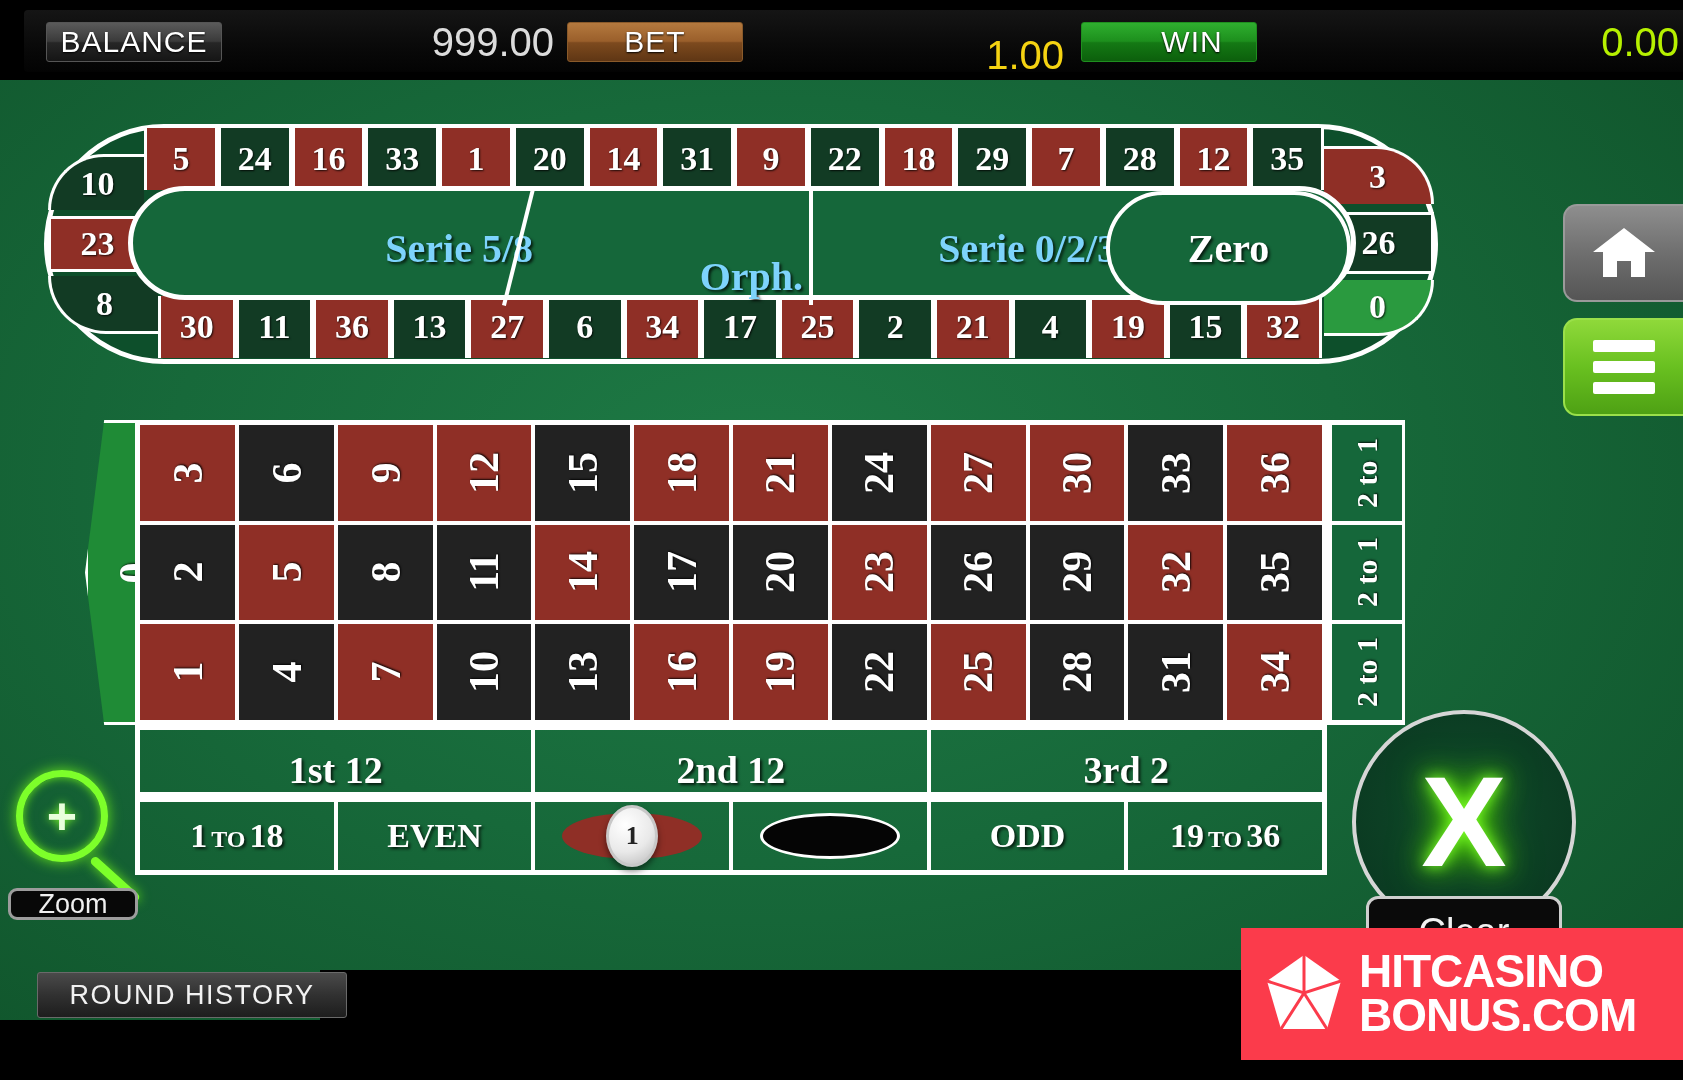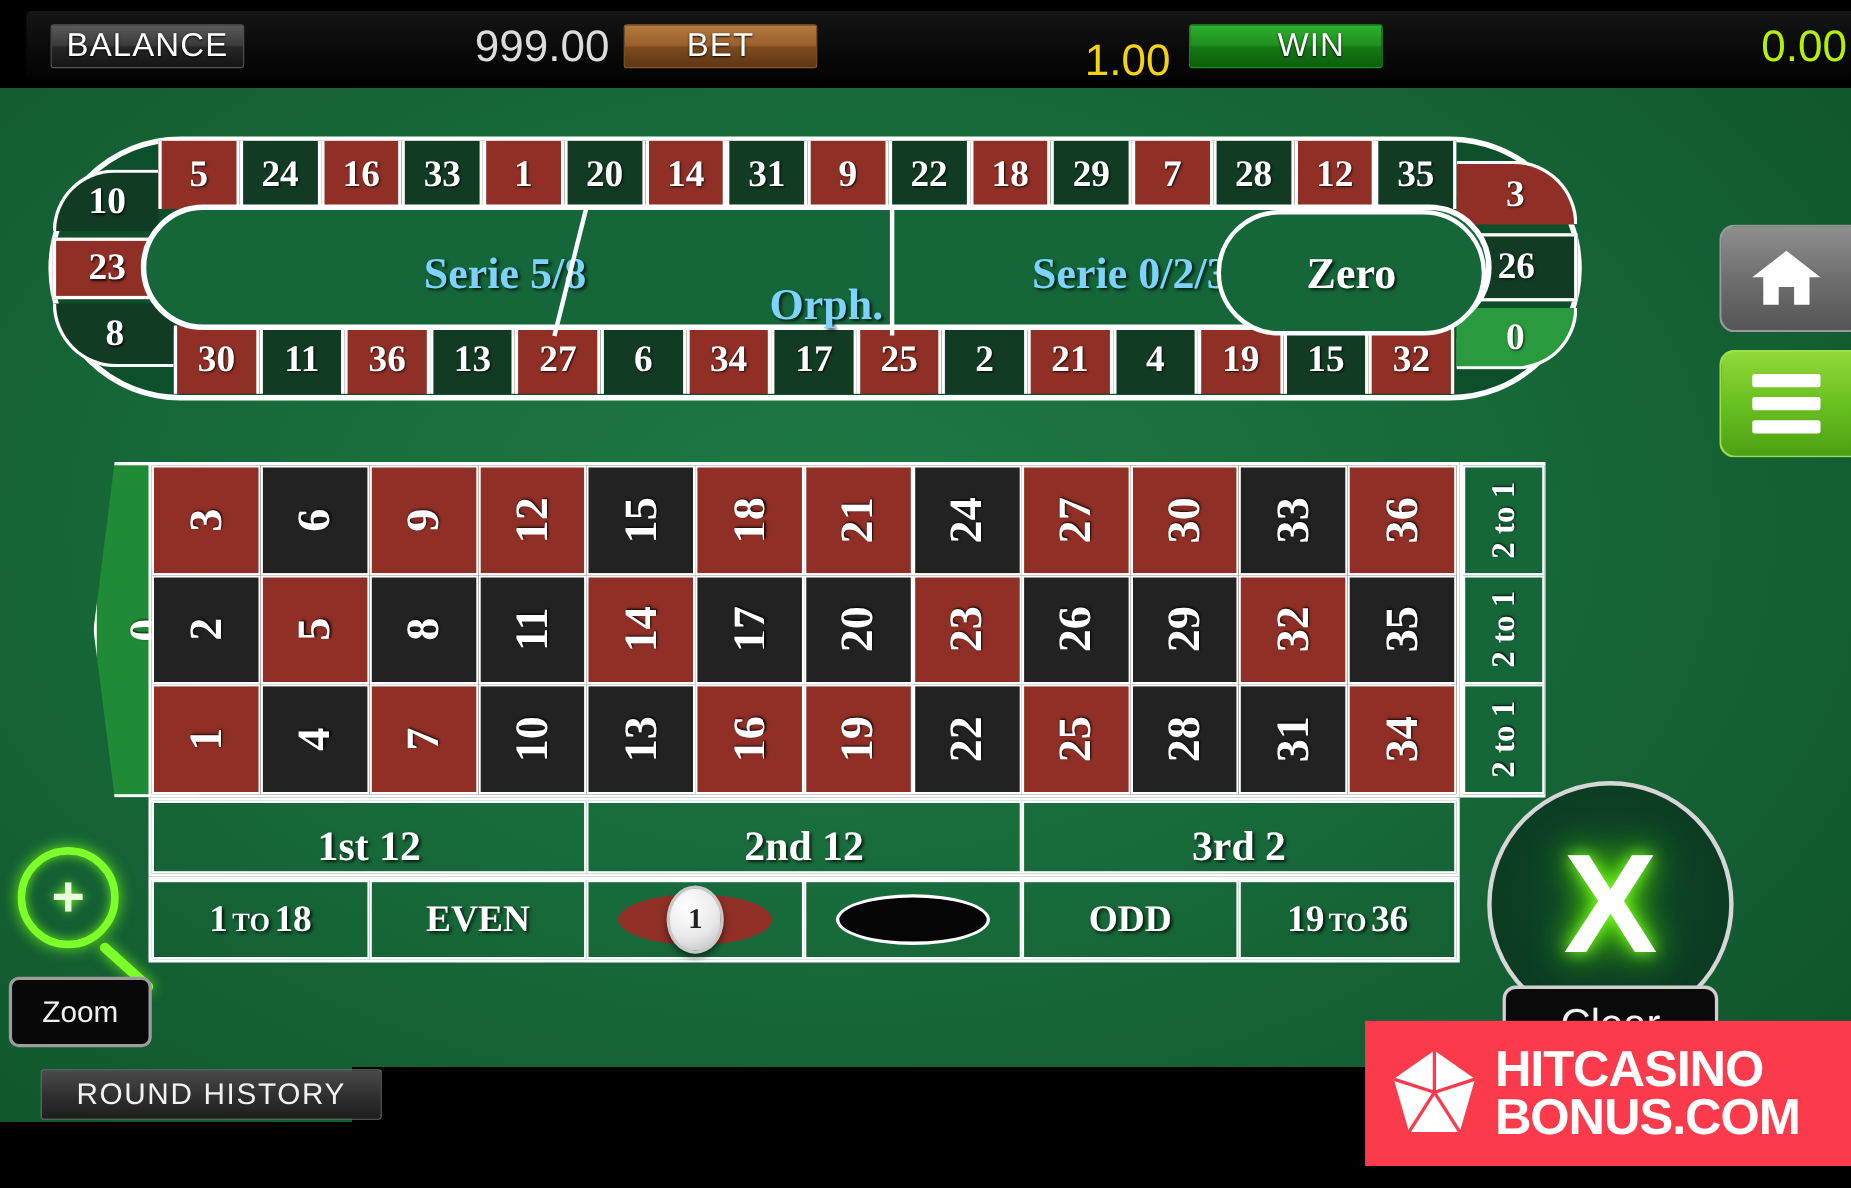--- a/index.html
+++ b/index.html
@@ -270,21 +270,21 @@
     text-shadow: 0 0 10px #7dff2a;
     font-family: "Liberation Sans", sans-serif;
   }
   .zoom-handle {
     position: absolute; left: 84px; top: 84px; width: 62px; height: 9px;
     background: #7dff2a; border-radius: 5px;
     box-shadow: 0 0 12px #66e61a;
     transform: rotate(42deg); transform-origin: left center;
   }
   .zoom-label {
-    position: absolute; left: 0px; top: 118px; width: 130px; height: 64px;
+    position: absolute; left: 0px; top: 118px; width: 130px; height: 32px;
     background: #080808; border: 3px solid #9c9c9c; border-radius: 9px;
     display: flex; align-items: center; justify-content: center;
     color: #f0f0f0; font-size: 27px; font-family: "Liberation Sans", sans-serif;
   }
 
   
   .round-history {
     position: absolute; left: 37px; top: 892px; width: 310px; height: 46px;
     background: linear-gradient(180deg,#4a4a4a 0%,#313131 50%,#1d1d1d 100%);
     border: 1px solid #6a6a6a; border-radius: 3px;

